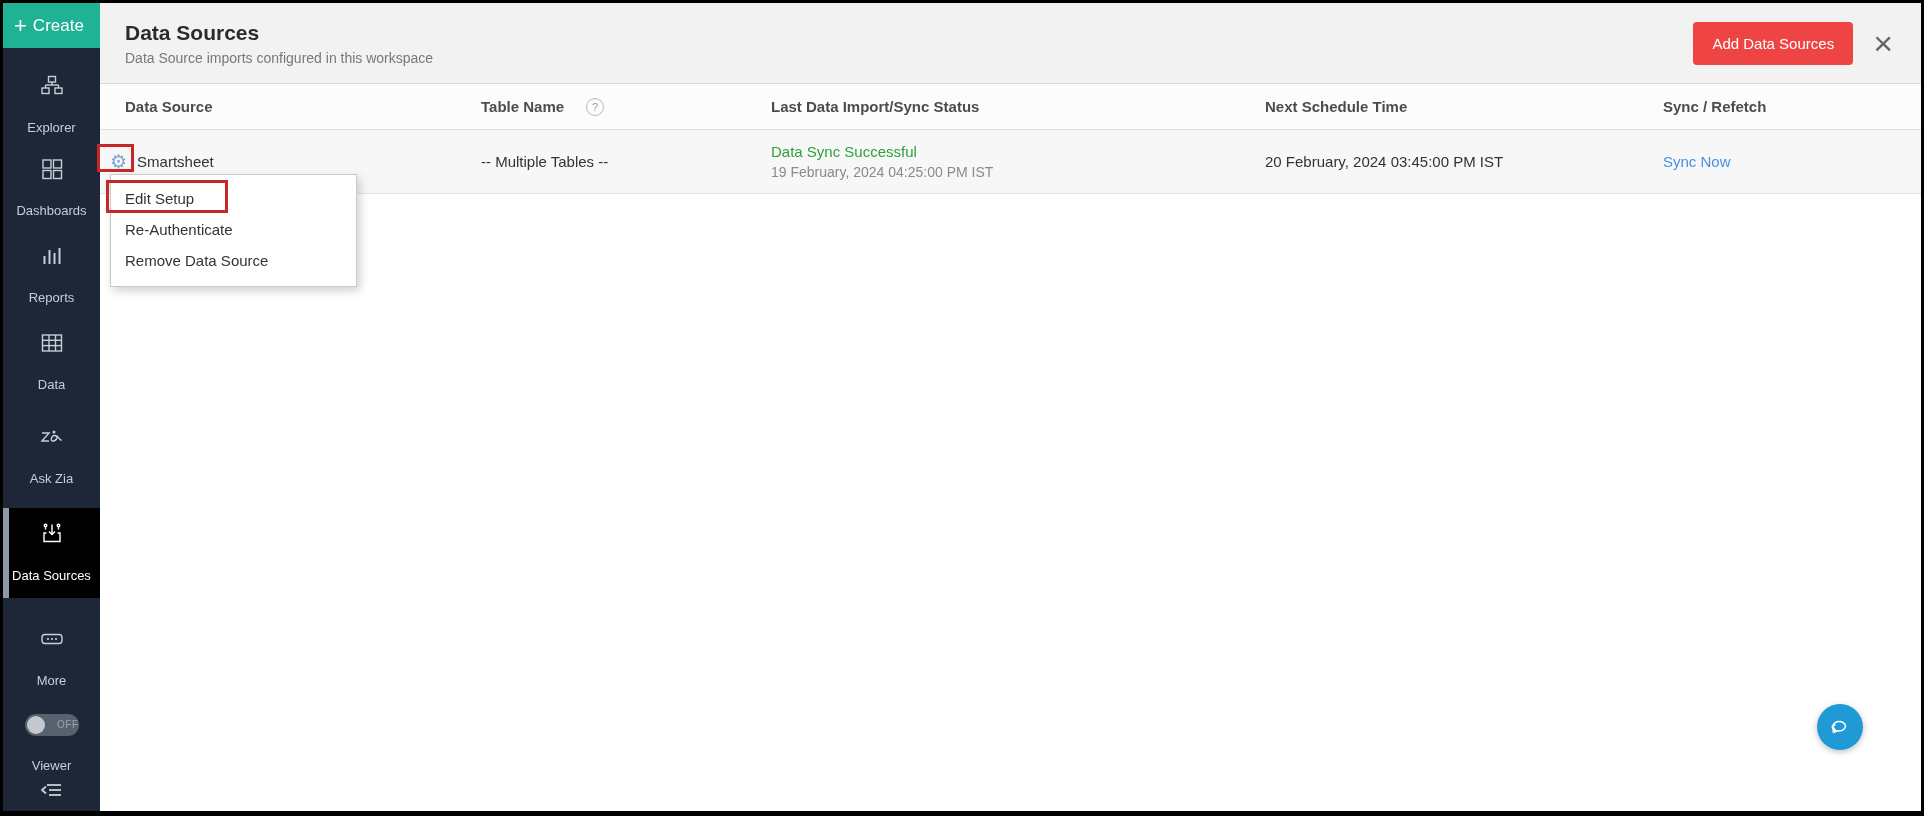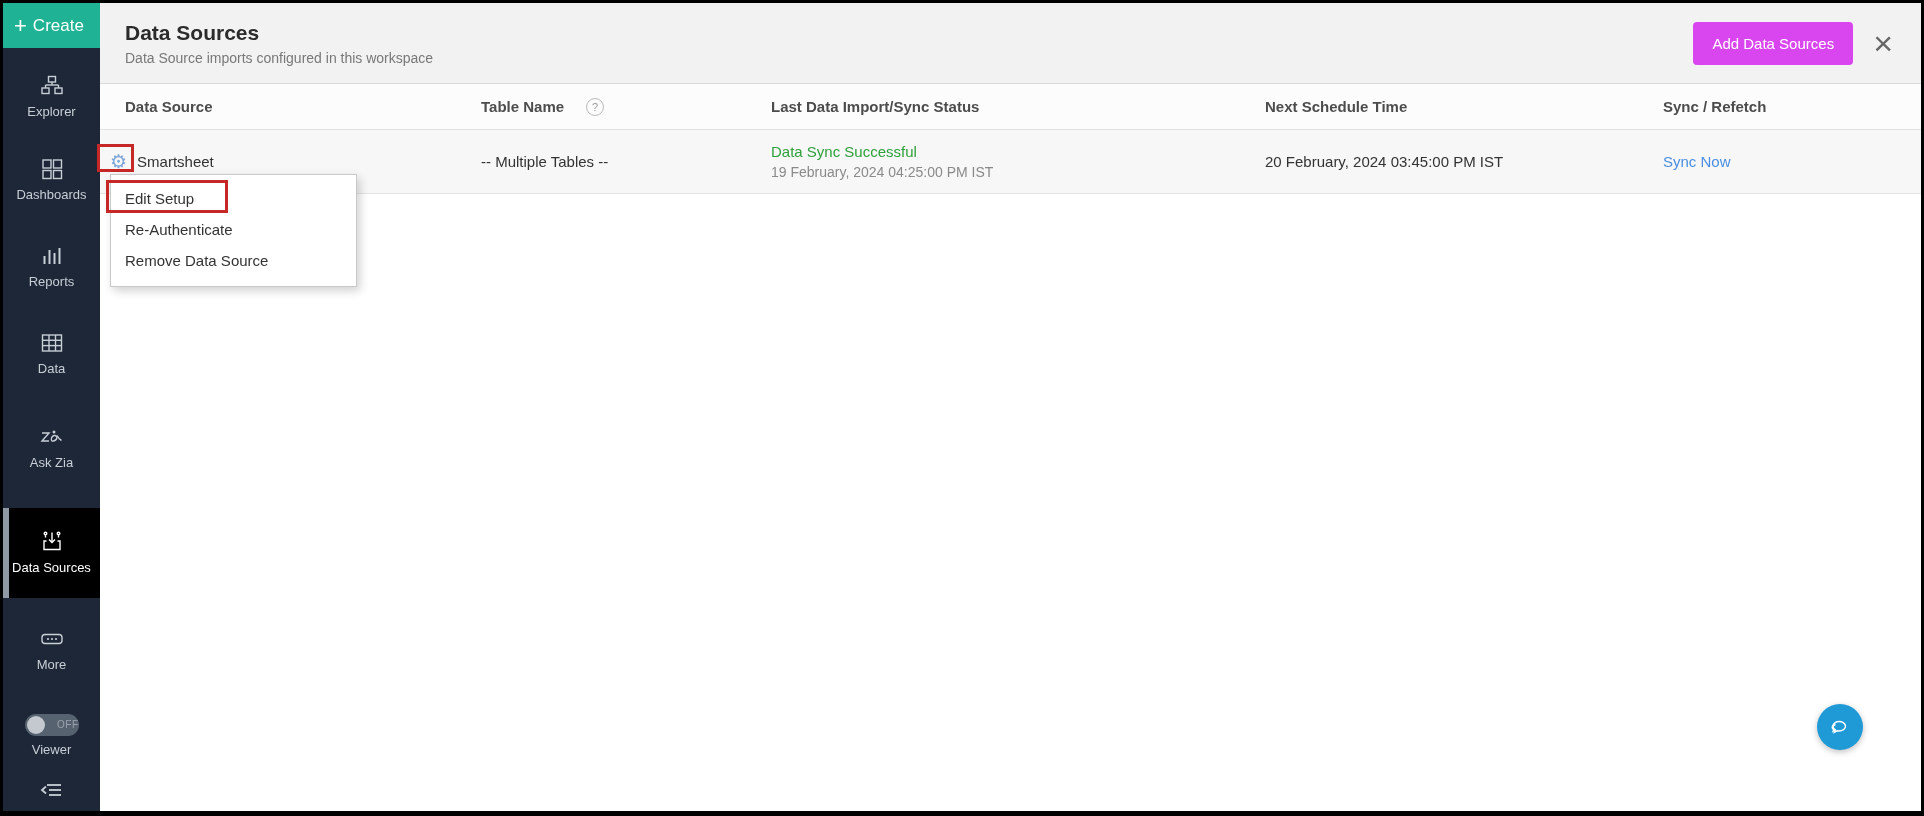--- a/index.html
+++ b/index.html
@@ -12,21 +12,21 @@
   
   .sidebar { position: relative; flex: 0 0 97px; width: 97px; background: #1d2737; height: 100%; }
   .create-btn {
     position: absolute; top: 0; left: 0; right: 0; height: 45px;
     background: #1fb295; color: #fff; display: flex; align-items: center;
     padding-left: 11px; font-size: 17px; cursor: pointer;
   }
   .create-plus { font-size: 22px; font-weight: 400; margin-right: 6px; line-height: 1; }
   .nav-item {
     position: absolute; left: 0; width: 100%;
-    display: flex; flex-direction: column; align-items: center; gap: 6px;
+    display: flex; flex-direction: column; align-items: center; gap: 22px;
     color: #c7ced6; font-size: 13px; text-align: center; cursor: pointer;
     padding: 6px 2px; line-height: 1.25;
   }
   .nav-item svg { stroke: #c7ced6; fill: none; stroke-width: 1.4; }
   .nav-item--active {
     top: 505px; height: 90px; background: #000; justify-content: center;
     box-shadow: inset 6px 0 0 #8f99a6; color: #fff;
   }
   .nav-item--active svg { stroke: #fff; }
   .toggle-pill {
@@ -44,21 +44,21 @@
   .main { flex: 1; display: flex; flex-direction: column; position: relative; background: #fff; }
   .topbar {
     height: 81px; background: #f2f2f2; border-bottom: 1px solid #d9d9d9;
     display: flex; align-items: center; justify-content: space-between;
     padding: 0 28px 0 25px; flex: 0 0 81px;
   }
   .page-title { font-size: 21px; font-weight: bold; color: #2b2b2b; }
   .page-subtitle { font-size: 14px; color: #787878; margin-top: 5px; }
   .topbar-right { display: flex; align-items: center; gap: 20px; }
   .add-btn {
-    background: #d946ef; color: #fff; font-size: 15px; border: none;
+    background: #ef4444; color: #fff; font-size: 15px; border: none;
     padding: 13px 19px; border-radius: 4px; cursor: pointer;
     font-family: "Liberation Sans", sans-serif;
   }
   .close-x { font-size: 34px; color: #666; font-weight: 300; line-height: 1; cursor: pointer; }
   
   .tgrid { display: grid; grid-template-columns: 371px 290px 494px 398px 1fr; padding-left: 10px; }
   .thead {
     height: 46px; align-items: center; background: #fcfcfc;
     border-bottom: 1px solid #e2e2e2; color: #4c4c4c; font-weight: bold; font-size: 15px;
   }

